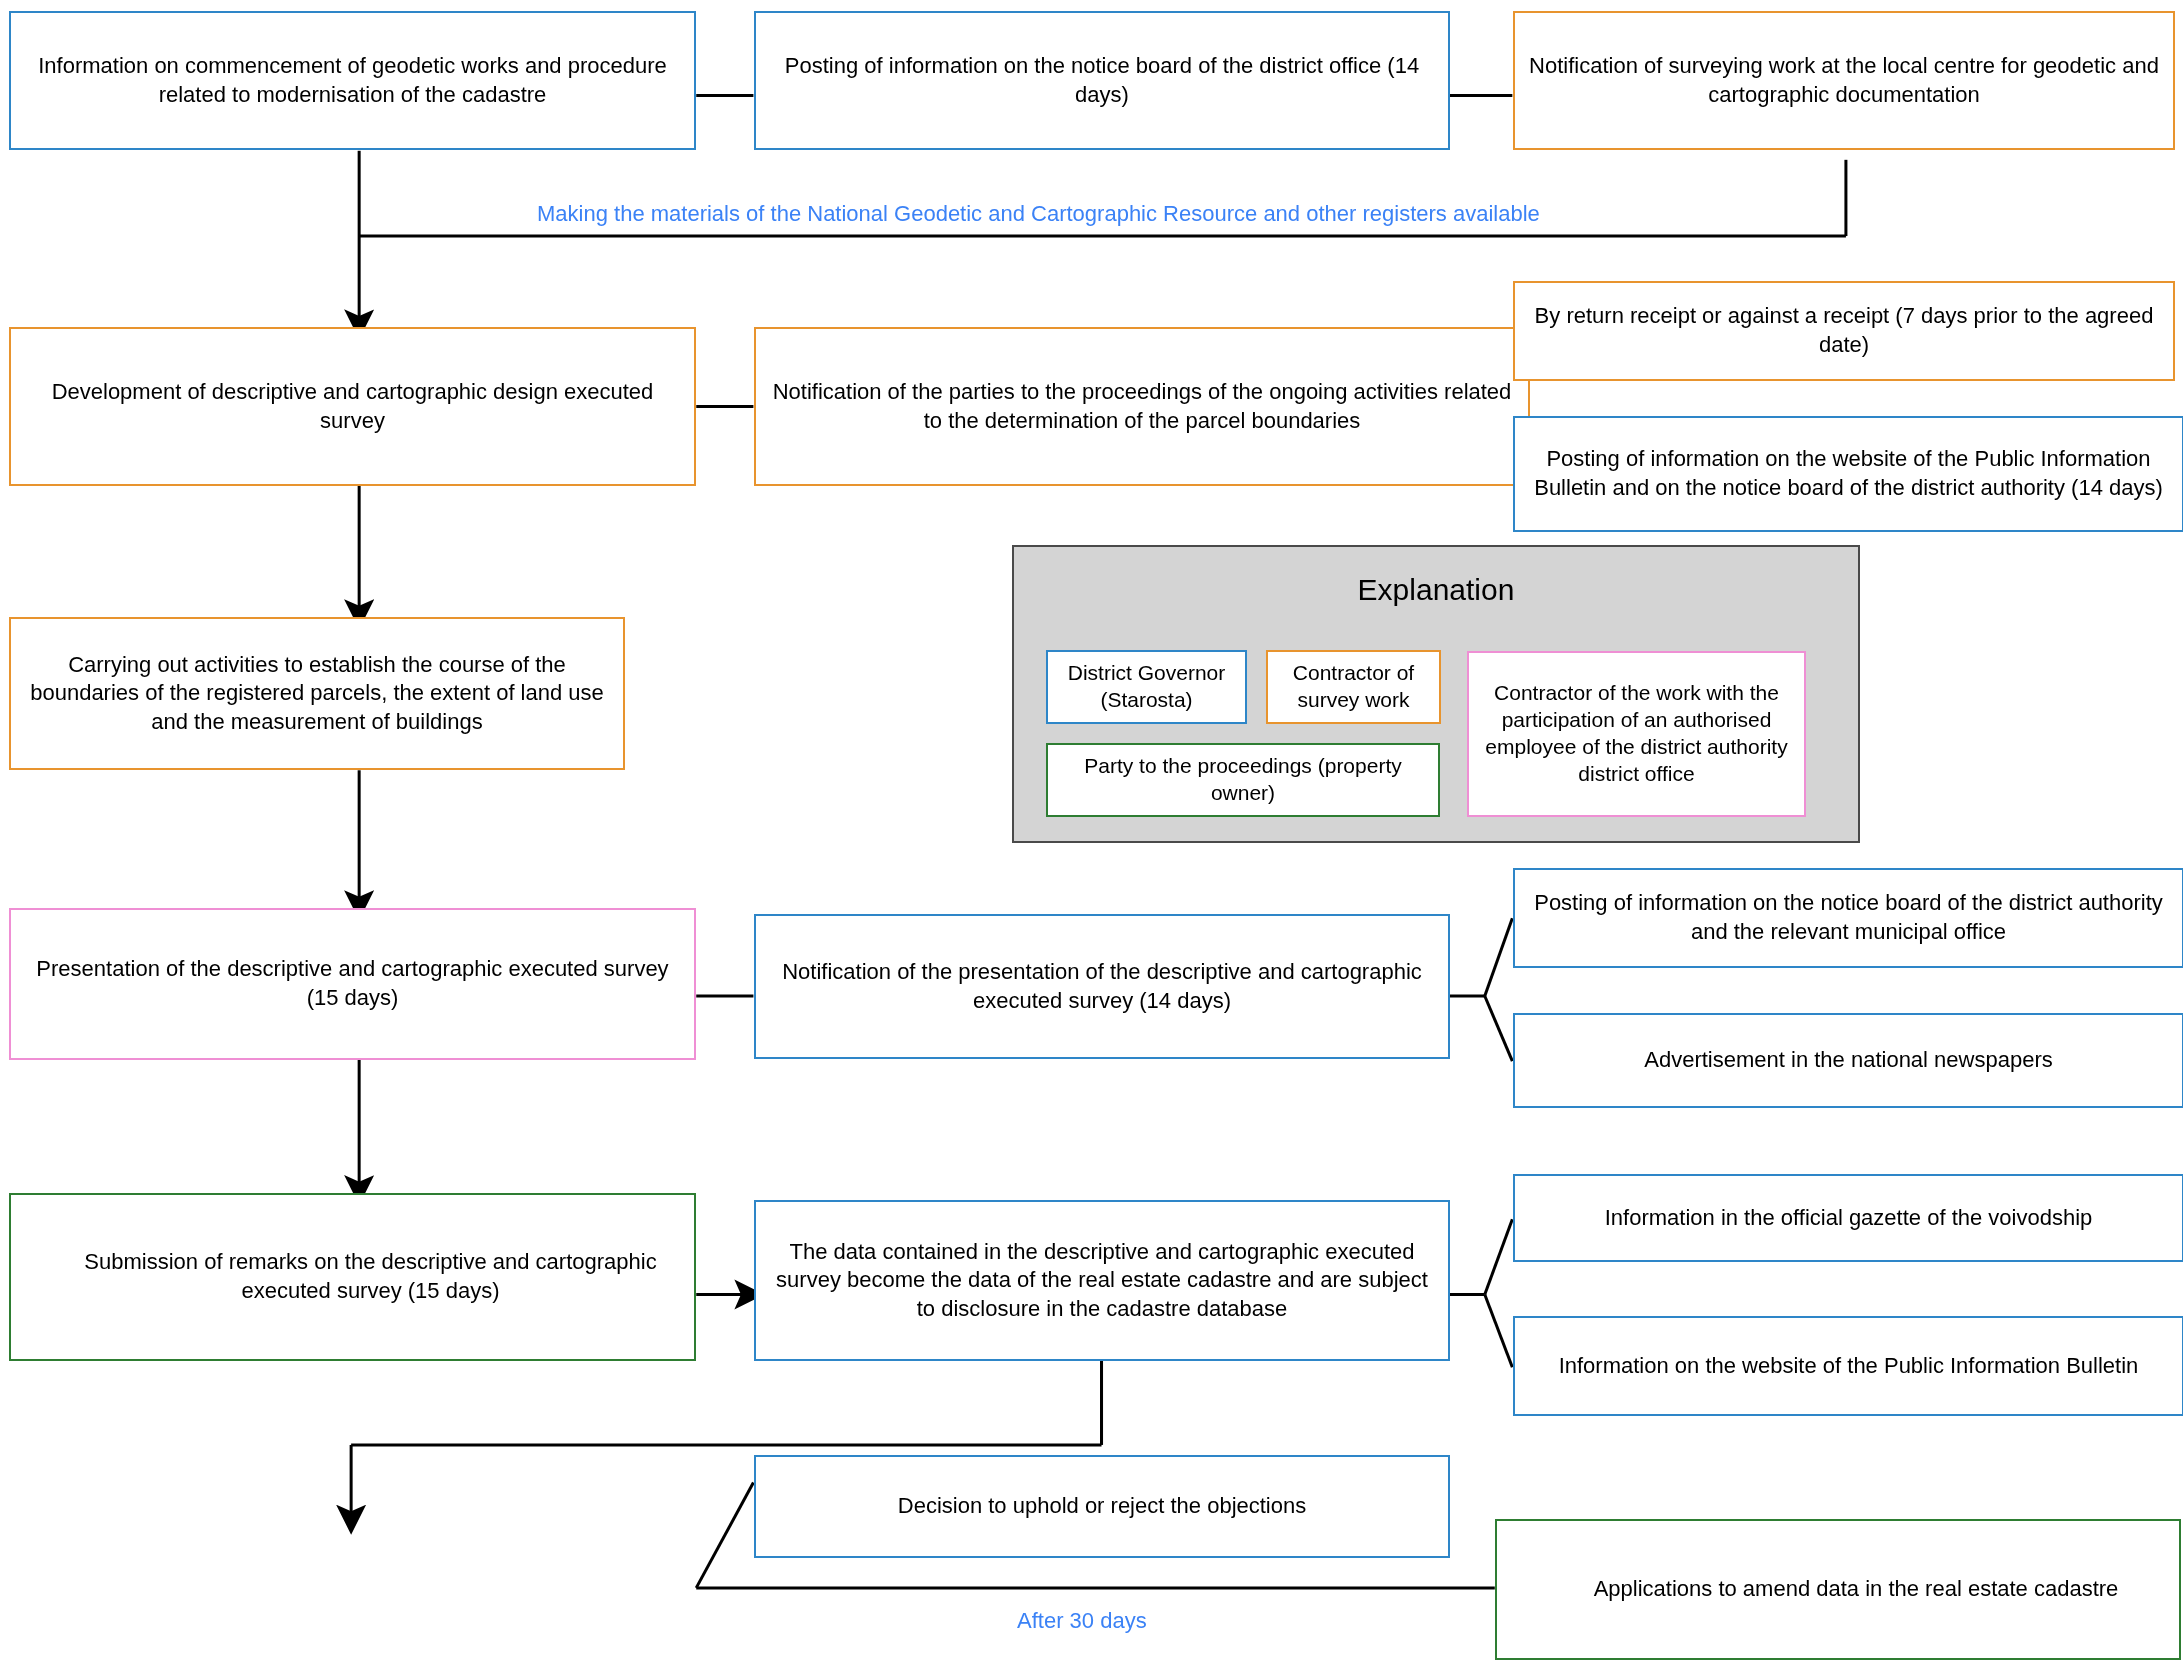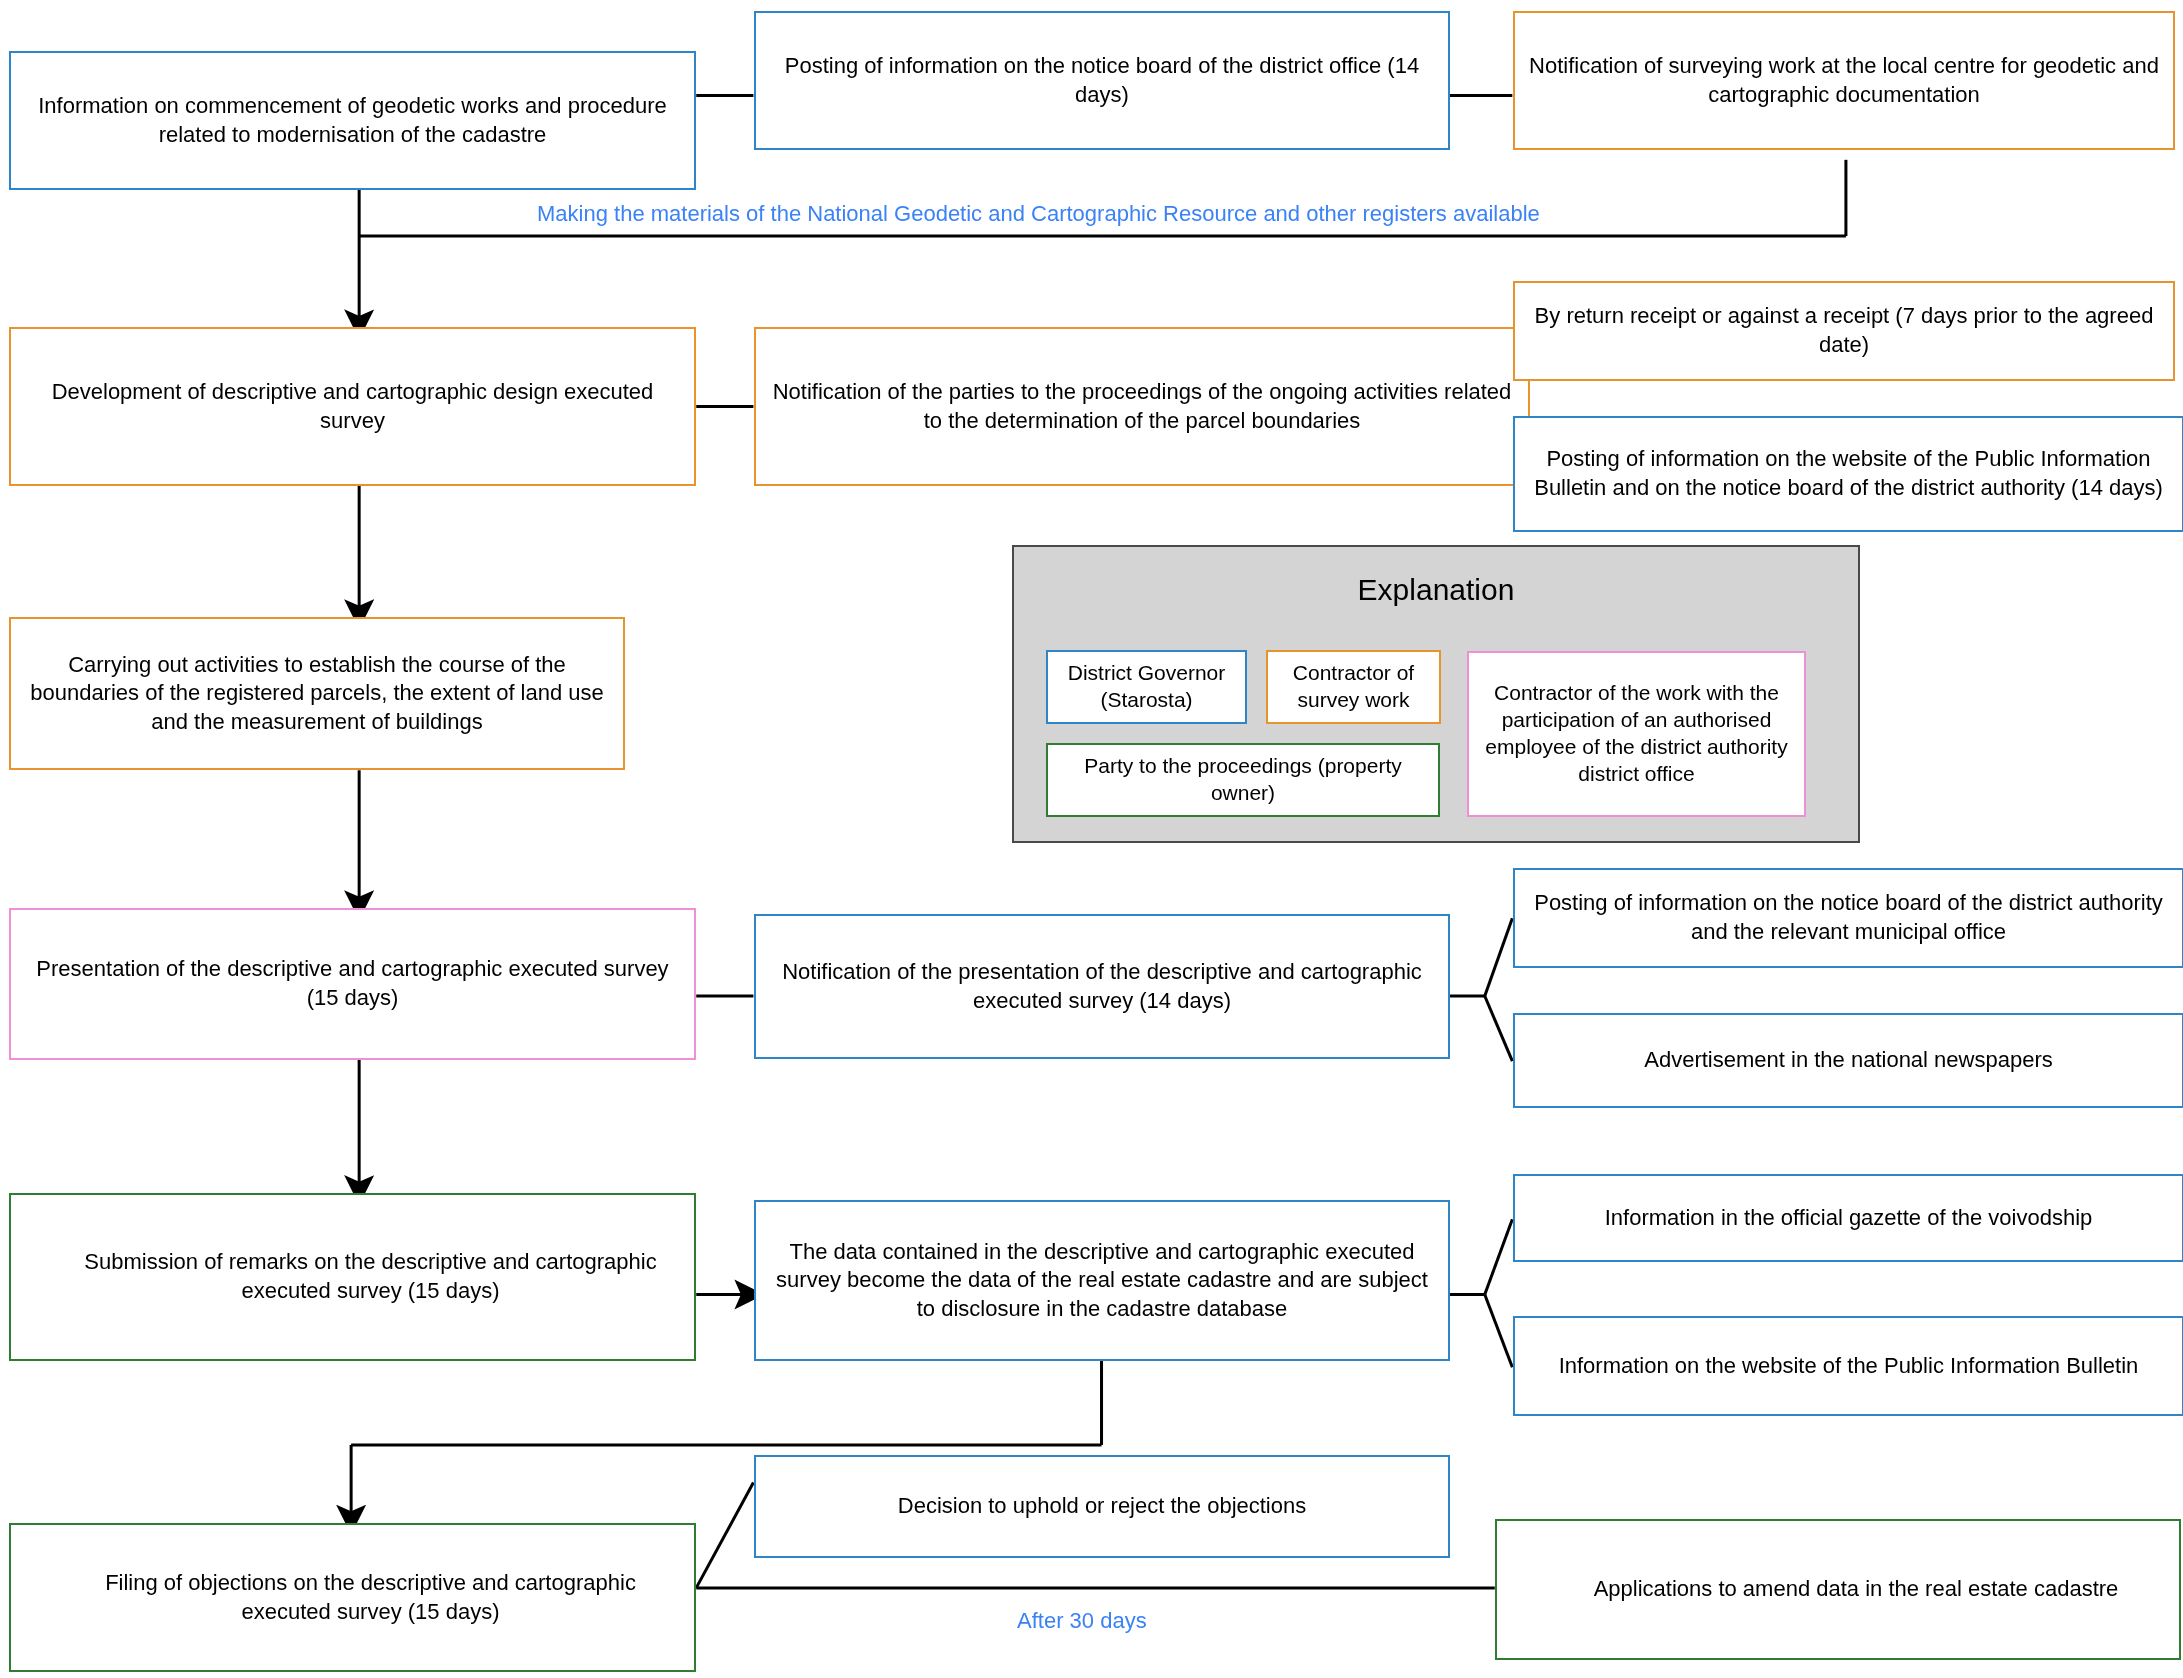--- a/index.html
+++ b/index.html
@@ -124,21 +124,21 @@
       <path d="M2196,2712 L2196,2880"></path>
       <path d="M2196,2880 L700,2880"></path>
       <path d="M700,2880 L700,3035" marker-end="url(#arrow)"></path>
 
       <path d="M1388,3165 L1502,2955"></path>
 
       <path d="M1388,3165 L2980,3165"></path>
     </g>
   </svg>
 
-  <div class="node b-blue" style="left:9px; top:11px; width:687px; height:139px;margin-top:40px;">
+  <div class="node b-blue" style="left:9px; top:11px; width:687px; height:139px;">
     <span class="node-text">Information on commencement of geodetic works and procedure related to modernisation of the cadastre</span>
   </div>
 
   <div class="node b-blue" style="left:754px; top:11px; width:696px; height:139px;">
     <span class="node-text">Posting of information on the notice board of the district office (14 days)</span>
   </div>
 
   <div class="node b-orange" style="left:1513px; top:11px; width:662px; height:139px;">
     <span class="node-text">Notification of surveying work at the local centre for geodetic and cartographic documentation</span>
   </div>
@@ -210,23 +210,20 @@
   </div>
 
   <div class="node b-blue" style="left:1513px; top:1174px; width:671px; height:88px;">
     <span class="node-text">Information in the official gazette of the voivodship</span>
   </div>
 
   <div class="node b-blue" style="left:1513px; top:1316px; width:671px; height:100px;">
     <span class="node-text">Information on the website of the Public Information Bulletin</span>
   </div>
 
-  <div class="node b-green" style="left:9px; top:1523px; width:687px; height:149px;">
-    <span class="node-text">Filing of objections on the descriptive and cartographic executed survey (15 days)</span>
-  </div>
 
   <div class="node b-blue" style="left:754px; top:1455px; width:696px; height:103px;">
     <span class="node-text">Decision to uphold or reject the objections</span>
   </div>
 
   <div class="node b-green" style="left:1495px; top:1519px; width:686px; height:141px;">
     <span class="node-text">Applications to amend data in the real estate cadastre</span>
   </div>
 
   <div class="edge-label" style="left:1017px; top:1608px;">After 30 days</div>

